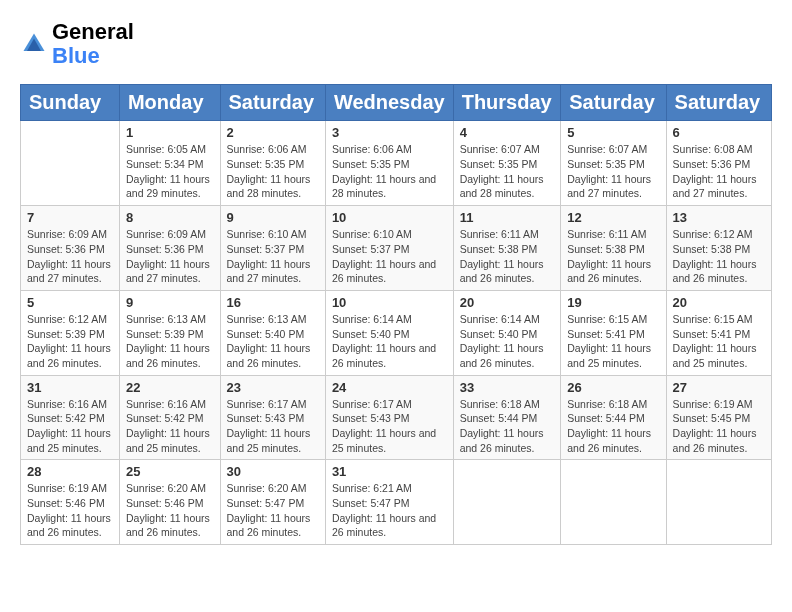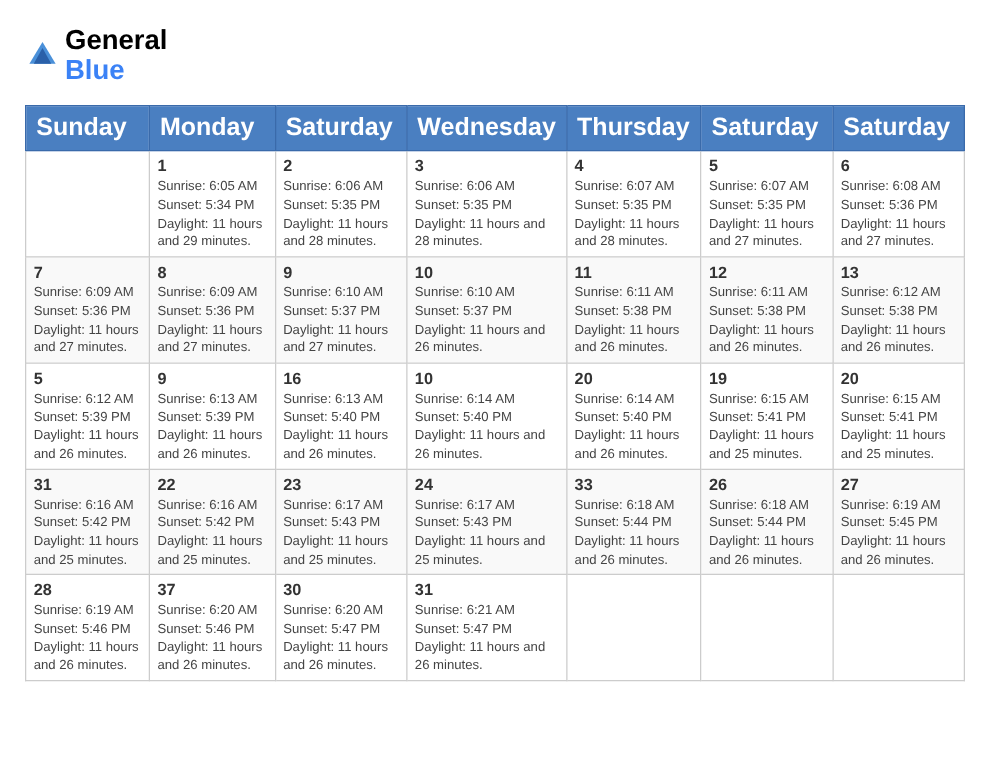--- a/index.html
+++ b/index.html
@@ -235,21 +235,21 @@
           <span class="day-num">27</span>
           <div class="day-info">Sunrise: 6:19 AM<br>Sunset: 5:45 PM<br>Daylight: 11 hours and 26 minutes.</div>
         </td>
       </tr>
       <tr>
         <td>
           <span class="day-num">28</span>
           <div class="day-info">Sunrise: 6:19 AM<br>Sunset: 5:46 PM<br>Daylight: 11 hours and 26 minutes.</div>
         </td>
         <td>
-          <span class="day-num">37</span>
+          <span class="day-num">25</span>
           <div class="day-info">Sunrise: 6:20 AM<br>Sunset: 5:46 PM<br>Daylight: 11 hours and 26 minutes.</div>
         </td>
         <td>
           <span class="day-num">30</span>
           <div class="day-info">Sunrise: 6:20 AM<br>Sunset: 5:47 PM<br>Daylight: 11 hours and 26 minutes.</div>
         </td>
         <td>
           <span class="day-num">31</span>
           <div class="day-info">Sunrise: 6:21 AM<br>Sunset: 5:47 PM<br>Daylight: 11 hours and 26 minutes.</div>
         </td>

